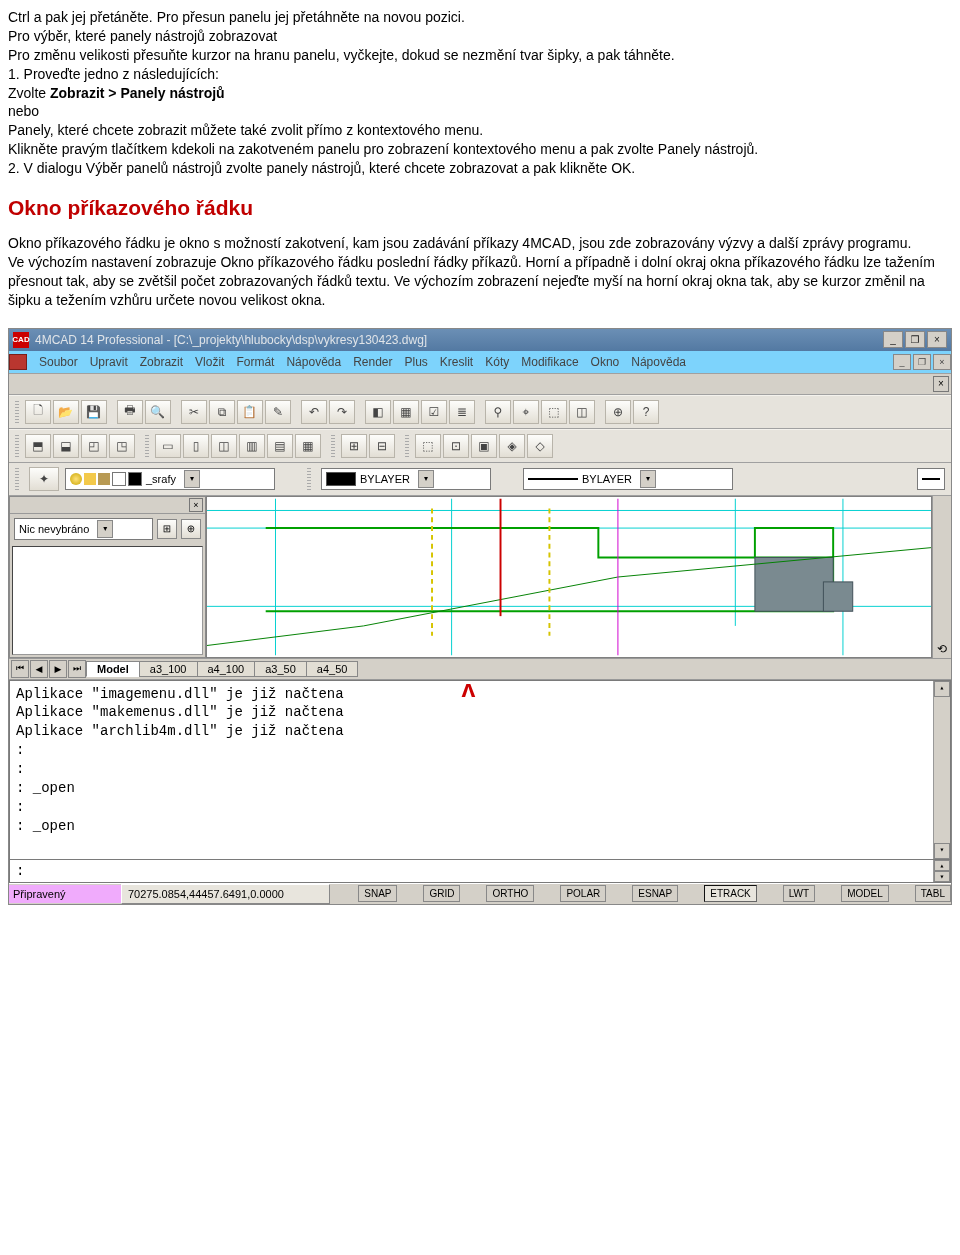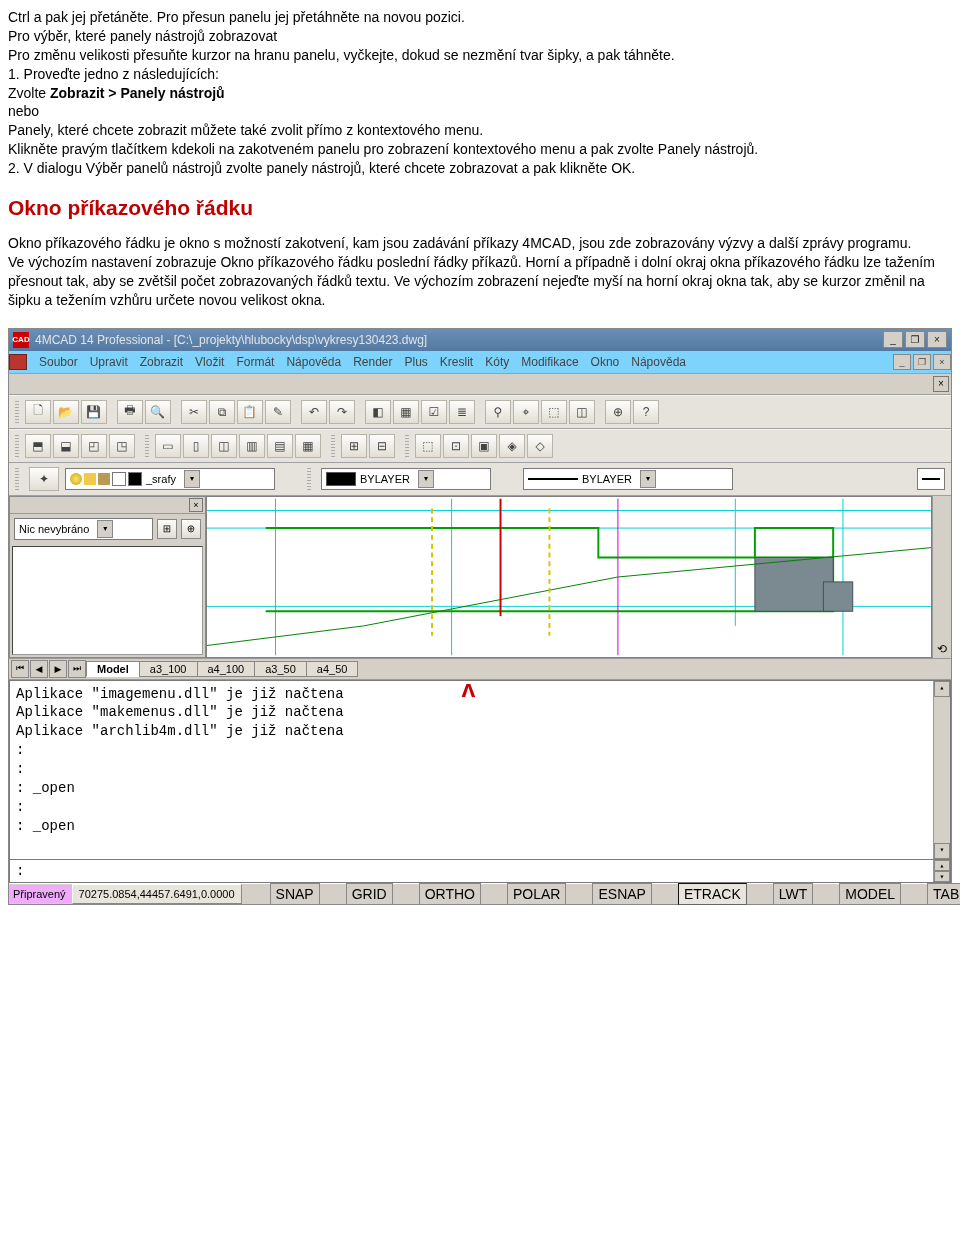--- a/index.html
+++ b/index.html
@@ -133,21 +133,21 @@
     display:flex; align-items:center; background:#d4d0c8;
     border-top:1px solid #fff; font-size:11px; height:20px;
   }
   .statusbar .cell {
     padding:2px 6px; border:1px solid #888; border-top-color:#fff; border-left-color:#fff;
     background:#f0abfc; height:14px; display:flex; align-items:center;
   }
   .statusbar .cell.ready { width:120px; border:none; padding-left:4px;}
   .statusbar .cell.coords { width:230px; background:#e8e5dd;}
   .statusbar .toggles { display:flex; margin-left:2px; }
-  .statusbar .toggle { padding:2px 5px; border:1px solid #888; background:#d4d0c8; font-size:14px;margin-left:26px;}
+  .statusbar .toggle { padding:2px 5px; border:1px solid #888; background:#d4d0c8; font-size:10px;margin-left:26px;}
   .statusbar .toggle.active { background:#e8e5dd; border:1px inset #666;}
 </style>
 </head>
 <body>
 
 <div class="text">
   <p class="para">Ctrl a pak jej přetáněte. Pro přesun panelu jej přetáhněte na novou pozici.</p>
   <p class="para">Pro výběr, které panely nástrojů zobrazovat</p>
   <p class="para">Pro změnu velikosti přesuňte kurzor na hranu panelu, vyčkejte, dokud se nezmění tvar šipky, a pak táhněte.</p>
   <p class="para">1. Proveďte jedno z následujících:</p>

